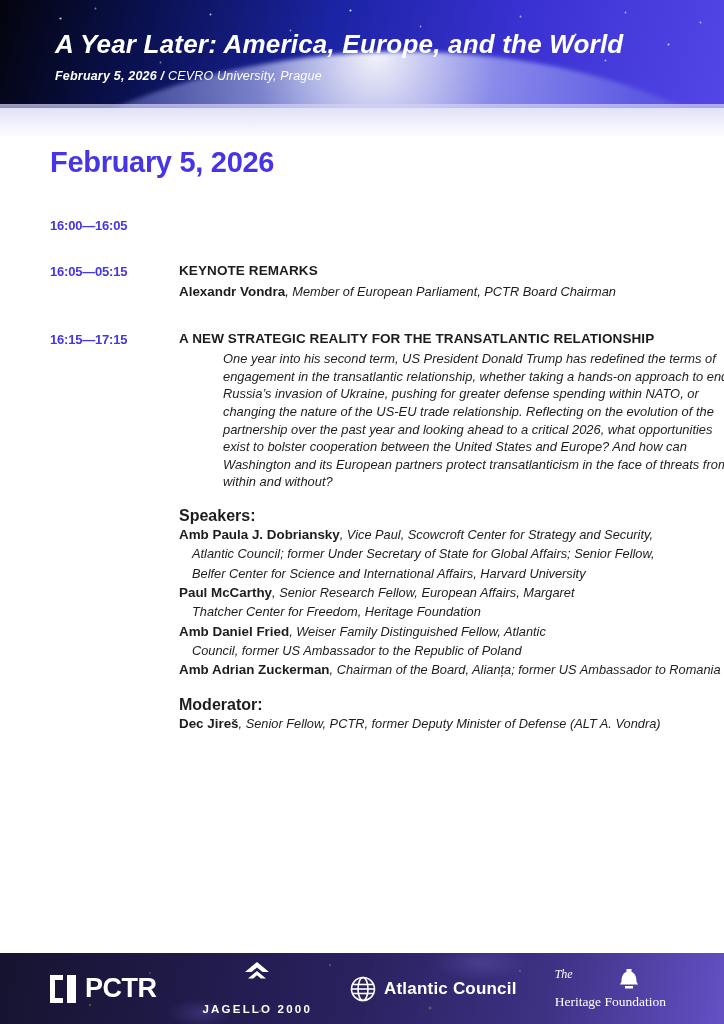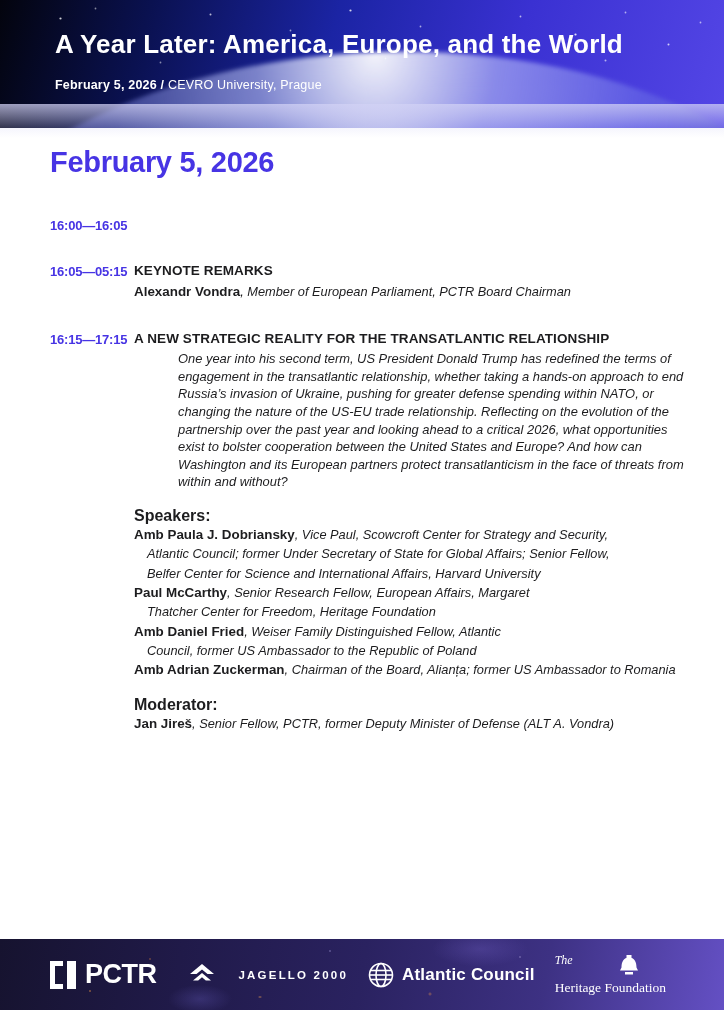--- a/index.html
+++ b/index.html
@@ -5,22 +5,23 @@
   * { margin:0; padding:0; box-sizing:border-box; }
   html,body { background:#e8e8ee; }
   .page {
     position:relative; width:724px; height:1024px; margin:0 auto;
     background:#ffffff; overflow:hidden;
     font-family:"Liberation Sans", sans-serif; color:#1d1d1f;
   }
 
   
   .hero {
-    position:absolute; top:0; left:0; width:724px; height:128px; overflow:hidden;
+    position:absolute; top:0; left:0; width:724px; height:108px; overflow:hidden;
     background:linear-gradient(106deg, #03040d 0%, #0a1150 20%, #1b24a4 45%, #3a31d2 70%, #5446e6 100%);
+    font-style:italic;
   }
   .hero .atmo {
     position:absolute; top:52px; left:-90px; width:950px; height:560px;
     border-radius:50%;
     background:radial-gradient(ellipse at 50% 0%, rgba(255,255,255,0.95) 0%, rgba(205,212,255,0.55) 18%, rgba(120,130,235,0.40) 40%, rgba(55,55,170,0.55) 70%, rgba(40,35,130,0.6) 100%);
     filter:blur(2px); transform:rotate(-2deg);
   }
   .hero .stars {
     position:absolute; top:0; left:0; width:1px; height:1px; background:transparent;
     border-radius:50%;
@@ -29,72 +30,72 @@
       210px 14px 0 0.5px rgba(255,255,255,.7), 290px 30px 0 0.4px rgba(255,255,255,.55),
       350px 10px 0 0.6px rgba(255,255,255,.8), 420px 26px 0 0.4px rgba(255,255,255,.6),
       470px 48px 0 0.5px rgba(255,255,255,.7), 520px 16px 0 0.4px rgba(255,255,255,.65),
       575px 34px 0 0.6px rgba(255,255,255,.85), 625px 12px 0 0.4px rgba(255,255,255,.6),
       668px 44px 0 0.5px rgba(255,255,255,.75), 700px 22px 0 0.4px rgba(255,255,255,.6),
       160px 62px 0 0.4px rgba(255,255,255,.5), 385px 58px 0 0.4px rgba(255,255,255,.5),
       605px 60px 0 0.5px rgba(255,255,255,.6), 95px 8px 0 0.4px rgba(255,255,255,.5);
   }
   .hero-text { position:absolute; left:55px; top:30px; color:#fff; z-index:3; }
   .hero-title { font-size:26px; font-weight:bold; letter-spacing:0.2px; line-height:1.1; }
-  .hero-sub { font-size:12.5px; margin-top:19px; letter-spacing:0.2px; }
+  .hero-sub { font-size:12.5px; margin-top:10px; letter-spacing:0.2px; }
   .hero-sub .b { font-weight:bold; }
   .hero-fade {
     position:absolute; top:104px; left:0; width:724px; height:34px;
     background:linear-gradient(180deg, rgba(210,210,245,0.75), rgba(255,255,255,0));
   }
 
   
   .main { position:absolute; top:120px; left:50px; width:634px; }
   .page-title {
     color:#4734e4; font-size:29px; font-weight:bold; letter-spacing:-0.3px;
     margin:26px 0 38px 0;
   }
-  .session { display:flex; margin-bottom:30px; }
+  .session { display:flex; margin-bottom:30px;gap:45px; }
   .time-col { width:84px; min-width:84px; color:#4734e4; font-weight:bold; font-size:13px; padding-top:1px; letter-spacing:-0.2px; }
   .sess-body { flex:1; }
   .sess-title { font-size:13.5px; font-weight:bold; color:#1c1c1e; letter-spacing:0.1px; margin-bottom:4px; }
   .line { font-size:12.8px; line-height:19.3px; color:#1d1d1f; }
   .line .nm { font-weight:bold; font-size:13.4px; }
   .line .rl { font-style:italic; }
   .indent { padding-left:13px; }
   .desc {
     font-style:italic; font-size:12.9px; line-height:17.6px;
     width:512px; color:#1d1d1f; margin-top:2px;margin-left:44px;
   }
   .group-label { font-weight:bold; font-size:16px; margin-top:16px; }
   .mod-label { margin-top:17px; }
 
   
   .footer {
-    position:absolute; bottom:14px; left:0; width:724px; height:71px; overflow:hidden;
+    position:absolute; bottom:0; left:0; width:724px; height:71px; overflow:hidden;
     background:linear-gradient(100deg, #16132f 0%, #201a49 25%, #2a2260 50%, #3d3183 75%, #6450c4 100%);
     display:flex; align-items:center; justify-content:space-between;
     padding:0 58px 0 50px; color:#fff;
   }
   .footer::before {
     content:""; position:absolute; inset:0;
     background-image:
       radial-gradient(2px 2px at 90px 52px, rgba(255,160,70,.7), transparent 70%),
       radial-gradient(2px 2px at 150px 20px, rgba(255,150,60,.5), transparent 70%),
       radial-gradient(3px 2px at 260px 58px, rgba(255,170,80,.55), transparent 70%),
       radial-gradient(2px 2px at 330px 12px, rgba(200,190,255,.5), transparent 70%),
       radial-gradient(3px 3px at 430px 55px, rgba(255,160,70,.45), transparent 70%),
       radial-gradient(2px 2px at 520px 18px, rgba(220,210,255,.45), transparent 70%),
       radial-gradient(3px 2px at 610px 48px, rgba(255,170,90,.5), transparent 70%),
       radial-gradient(40px 18px at 200px 60px, rgba(120,110,220,.25), transparent 80%),
       radial-gradient(60px 22px at 480px 10px, rgba(140,120,230,.22), transparent 80%);
   }
   .logo { position:relative; z-index:2; display:flex; align-items:center; gap:8px; }
   .logo svg { display:block; }
   .pctr-text { font-size:27px; font-weight:800; letter-spacing:-0.5px; }
-  .jagello { flex-direction:row; gap:20px;margin-left:8px; }
+  .jagello { flex-direction:column; gap:20px;margin-left:8px; }
   .jagello-text { font-size:11.5px; font-weight:bold; letter-spacing:2.2px; }
   .ac-text { font-size:17px; font-weight:bold; letter-spacing:0.2px; }
   .heritage { display:grid; grid-template-columns:auto auto; align-items:end; column-gap:20px; font-family:"Liberation Serif", serif; }
   .heritage-the { font-style:italic; font-size:12px; align-self:center; padding-bottom:10px; }
   .heritage-name { grid-column:1 / span 2; font-size:13.5px; margin-top:-6px; white-space:nowrap; }
 </style>
 </head>
 <body>
 
 <div class="page">
@@ -134,21 +135,21 @@
         <p class="line"><span class="nm">Amb Paula J. Dobriansky</span><span class="rl">, Vice Paul, Scowcroft Center for Strategy and Security,</span></p>
         <p class="line indent"><span class="rl">Atlantic Council; former Under Secretary of State for Global Affairs; Senior Fellow,</span></p>
         <p class="line indent"><span class="rl">Belfer Center for Science and International Affairs, Harvard University</span></p>
         <p class="line"><span class="nm">Paul McCarthy</span><span class="rl">, Senior Research Fellow, European Affairs, Margaret</span></p>
         <p class="line indent"><span class="rl">Thatcher Center for Freedom, Heritage Foundation</span></p>
         <p class="line"><span class="nm">Amb Daniel Fried</span><span class="rl">, Weiser Family Distinguished Fellow, Atlantic</span></p>
         <p class="line indent"><span class="rl">Council, former US Ambassador to the Republic of Poland</span></p>
         <p class="line"><span class="nm">Amb Adrian Zuckerman</span><span class="rl">, Chairman of the Board, Alianța; former US Ambassador to Romania</span></p>
 
         <div class="group-label mod-label">Moderator:</div>
-        <p class="line"><span class="nm">Jan Jireš</span><span class="rl">, Senior Fellow, PCTR, former Deputy Minister of Defense (ALT A. Vondra)</span></p>
+        <p class="line"><span class="nm">Dec Jireš</span><span class="rl">, Senior Fellow, PCTR, former Deputy Minister of Defense (ALT A. Vondra)</span></p>
       </div>
     </section>
   </main>
 
   <footer class="footer">
 
     <div class="logo">
       <span>
         <svg width="27" height="28" viewBox="0 0 27 28" fill="#ffffff">
           <rect x="0" y="0" width="5" height="28"></rect>

